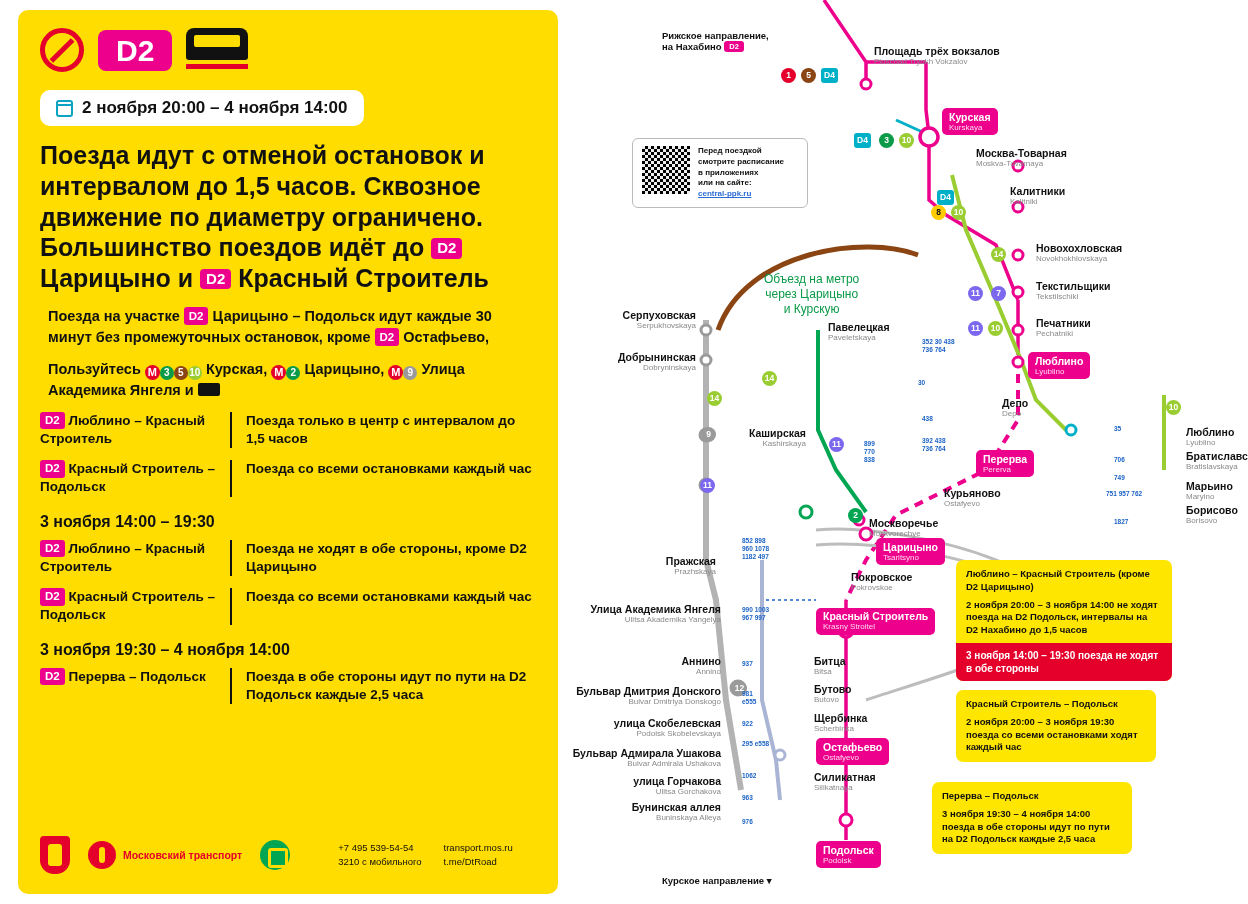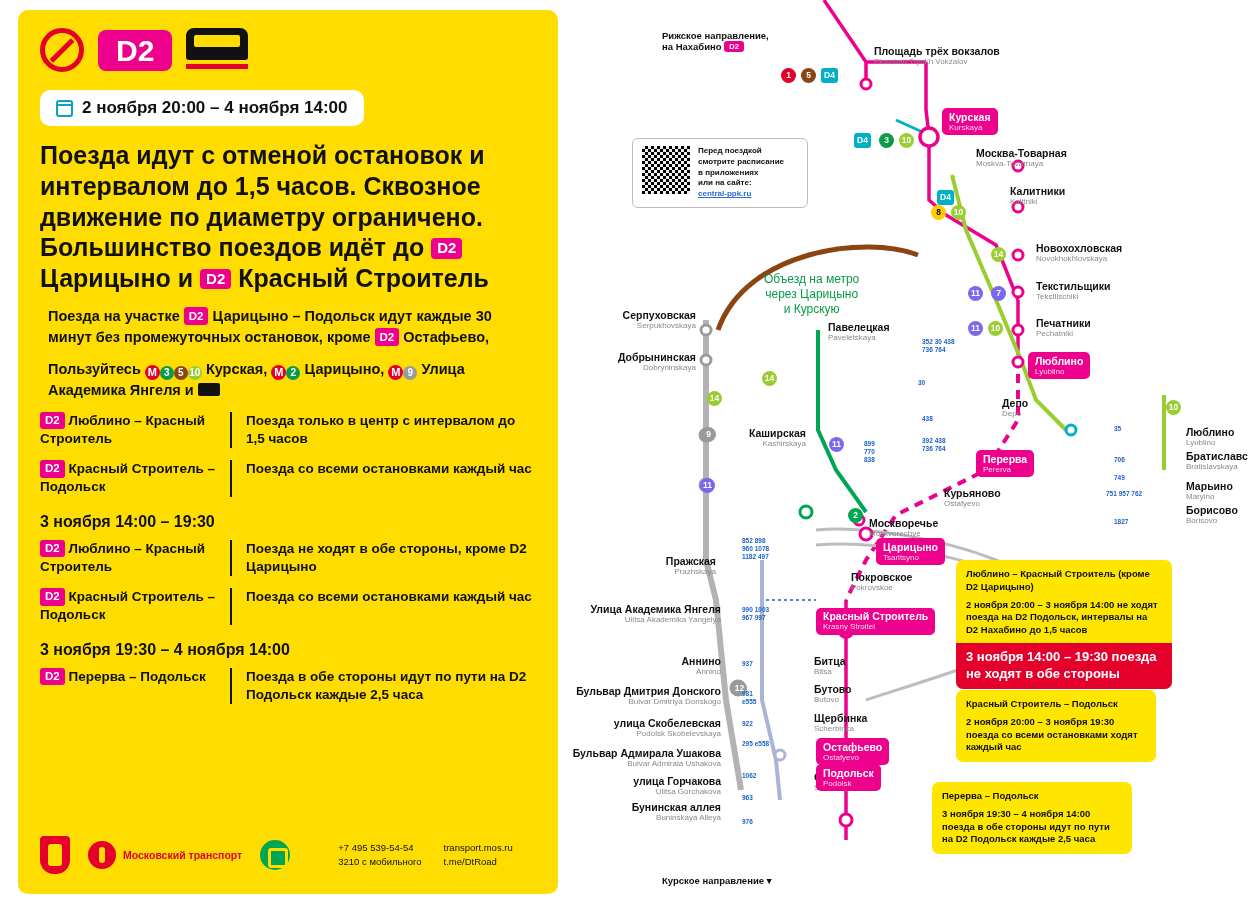--- a/index.html
+++ b/index.html
@@ -127,21 +127,21 @@
     padding:3px 7px; font-size:10.5px; font-weight:bold; line-height:1.15; white-space:nowrap;
   }
   .pinklabel i { font-style:normal; font-size:8px; font-weight:normal; display:block; color:#ffd6ee; }
 
   .note {
     position:absolute; background:#ffe600; border-radius:7px; padding:8px 10px;
     font-size:9.5px; line-height:1.35; color:#111; font-weight:bold;
   }
   .note .redbar {
     display:block; margin:6px -10px -8px -10px; background:#e4002b; color:#fff;
-    border-radius:0 0 7px 7px; padding:6px 10px; font-size:13px; line-height:1.3;
+    border-radius:0 0 7px 7px; padding:6px 10px; font-size:10px; line-height:1.3;
   }
   .qr-box {
     position:absolute; background:#fff; border:1px solid #bbb; border-radius:6px;
     padding:7px 9px; display:flex; gap:8px; align-items:flex-start; width:176px;font-weight:bold;
   }
   .qr-img { width:48px; height:48px; flex:0 0 auto;
     background:
       repeating-linear-gradient(0deg,#111 0 3px,#fff 3px 6px),
       repeating-linear-gradient(90deg,#111 0 3px,#fff 3px 6px);
     background-blend-mode:difference; }
@@ -515,21 +515,21 @@
     <div class="pinklabel" style="left:462px; top:352px;">
       <span>Люблино</span><i>Lyublino</i></div>
     <div class="pinklabel" style="left:410px; top:450px;">
       <span>Перерва</span><i>Pererva</i></div>
     <div class="pinklabel" style="left:310px; top:538px;">
       <span>Царицыно</span><i>Tsaritsyno</i></div>
     <div class="pinklabel" style="left:250px; top:608px; line-height:1.12;">
       <span>Красный Строитель</span><i>Krasny Stroitel</i></div>
     <div class="pinklabel" style="left:250px; top:738px;">
       <span>Остафьево</span><i>Ostafyevo</i></div>
-    <div class="pinklabel" style="left:250px; top:764px;">
+    <div class="pinklabel" style="left:250px; top:841px;">
       <span>Подольск</span><i>Podolsk</i></div>
 
     <div class="busbadge" style="left:356px; top:338px;">352&nbsp;30&nbsp;438<br>736&nbsp;764</div>
     <div class="busbadge" style="left:356px; top:437px;">392&nbsp;438<br>736&nbsp;764</div>
     <div class="busbadge" style="left:298px; top:440px;">899<br>770<br>838</div>
     <div class="busbadge" style="left:352px; top:379px;">30</div>
     <div class="busbadge" style="left:356px; top:415px;">438</div>
     <div class="busbadge" style="left:548px; top:425px;">35</div>
     <div class="busbadge" style="left:548px; top:456px;">706</div>
     <div class="busbadge" style="left:548px; top:474px;">749</div>

